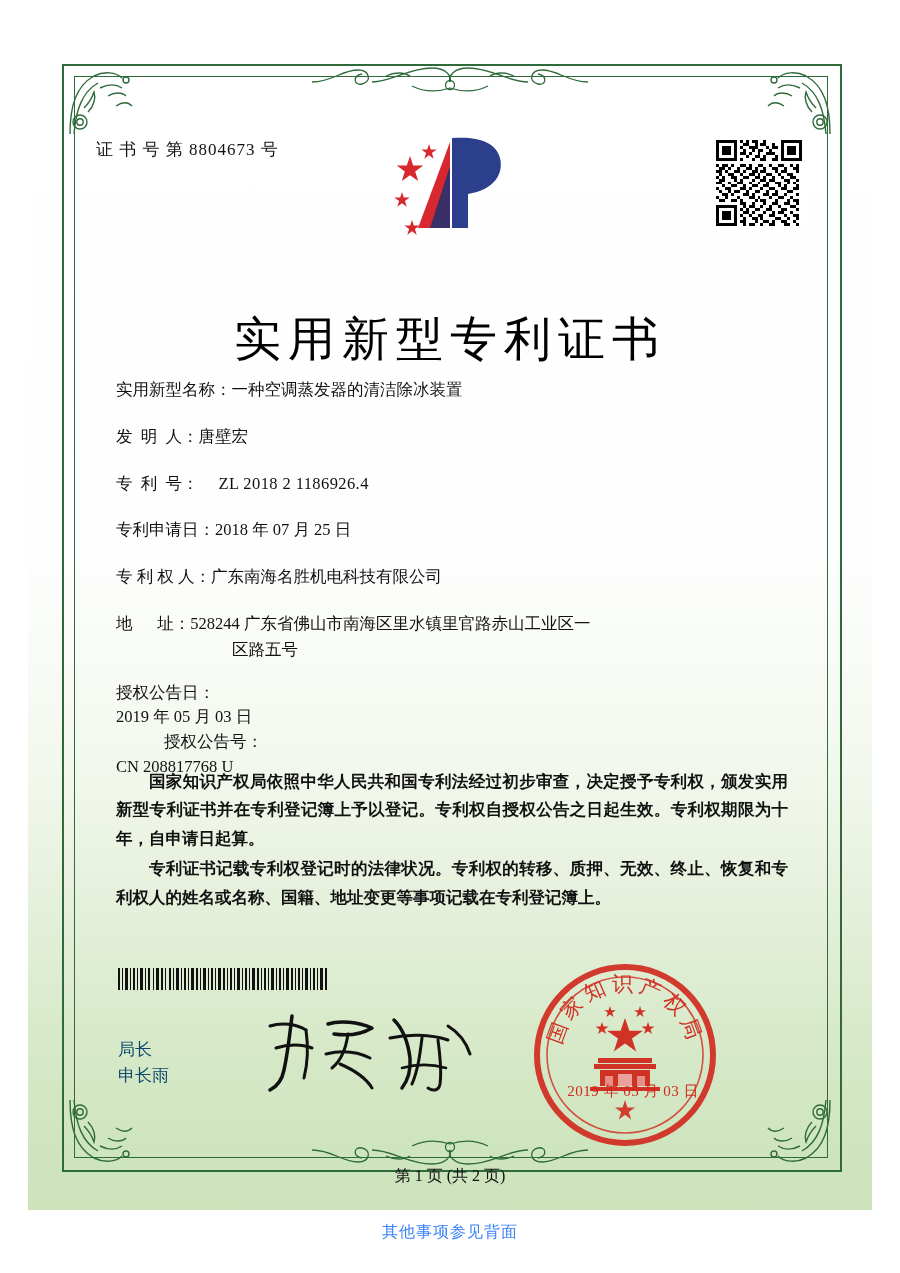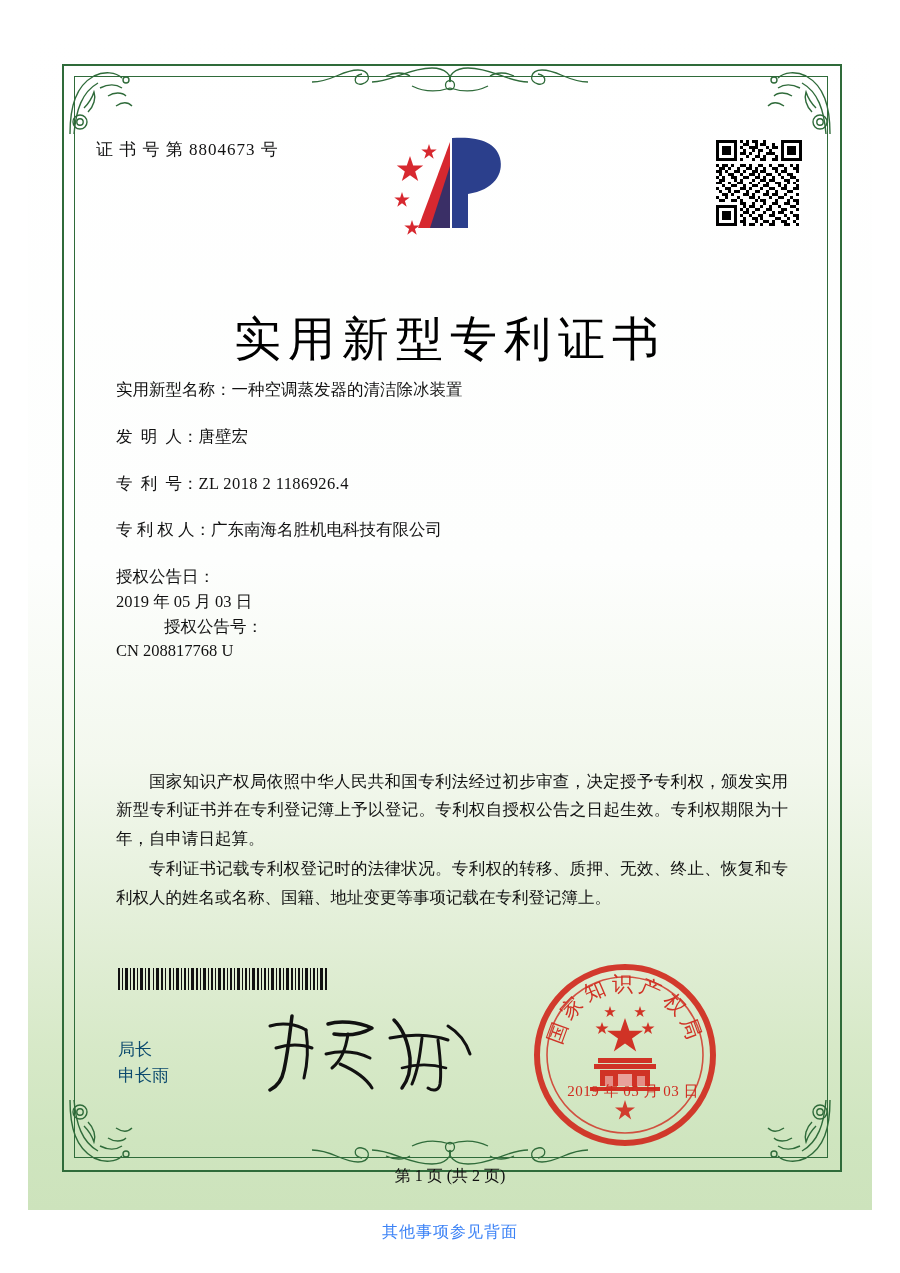--- a/index.html
+++ b/index.html
@@ -137,41 +137,42 @@
     white-space: pre;
     font-size: 16.5px;
   }
   .field-value {
     flex: 1 1 auto;
     font-size: 16.5px;
   }
   .field-value.mono {
     font-family: "Liberation Serif", serif;
     letter-spacing: .4px;
+    margin-left: 20px;
   }
   .field-row.two-col .col-b {
     margin-left: 48px;
     white-space: nowrap;
   }
   .addr-line2 {
     margin-left: 116px;
     margin-top: 2px;
   }
 
   
   .body-text {
     position: absolute;
     left: 116px; top: 768px;
     width: 672px;
     font-size: 16.5px;
     line-height: 1.72;
     color: #111;
     text-align: justify;
   }
-  .body-text p { margin: 0 0 2px 0; text-indent: 2em; }
+  .body-text p { margin: 0 0 2px 0; text-indent: 2em; font-weight: bold; }
 
   
   .barcode {
     position: absolute;
     left: 118px; top: 968px;
     width: 212px; height: 22px;
   }
   .barcode svg { display:block; }
 
   
@@ -554,26 +555,37 @@
     <div class="field-row">
       <span class="field-label">发  明  人：</span>
       <span class="field-value">唐壁宏</span>
     </div>
 
     <div class="field-row">
       <span class="field-label">专  利  号：</span>
       <span class="field-value mono">ZL 2018 2 1186926.4</span>
     </div>
 
+    <div class="field-row">
+      <span class="field-label">专利申请日：</span>
+      <span class="field-value">2018 年 07 月 25 日</span>
+    </div>
 
     <div class="field-row">
       <span class="field-label">专 利 权 人：</span>
       <span class="field-value">广东南海名胜机电科技有限公司</span>
     </div>
 
+    <div>
+      <div class="field-row" style="margin-bottom:0;">
+        <span class="field-label">地      址：</span>
+        <span class="field-value">528244 广东省佛山市南海区里水镇里官路赤山工业区一</span>
+      </div>
+      <div class="addr-line2">区路五号</div>
+    </div>
 
     <div class="field-row two-col" style="margin-top:20px;flex-direction:column;">
       <span class="field-label">授权公告日：</span>
       <span class="field-value" style="flex:0 0 auto;">2019 年 05 月 03 日</span>
       <span class="col-b">授权公告号：</span>
       <span>CN 208817768 U</span>
     </div>
   </div>
 
   <div class="body-text">

